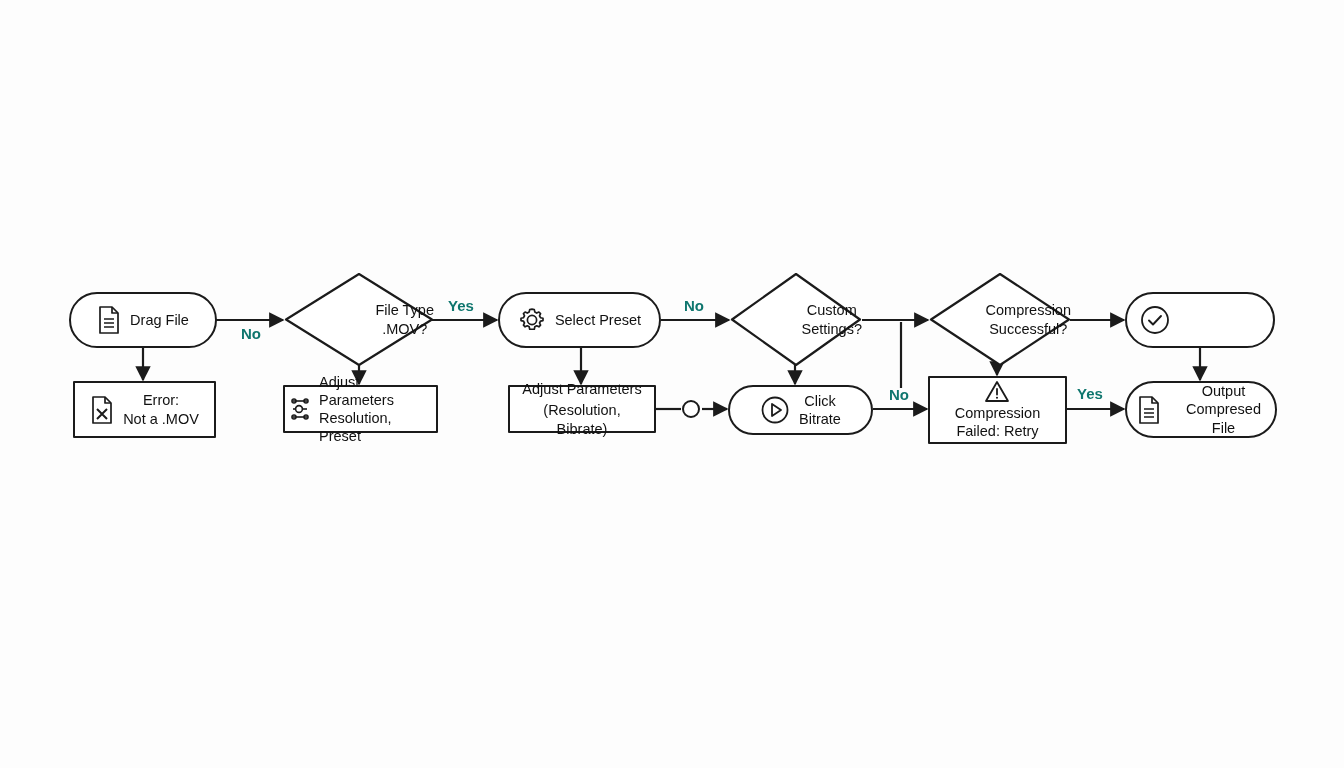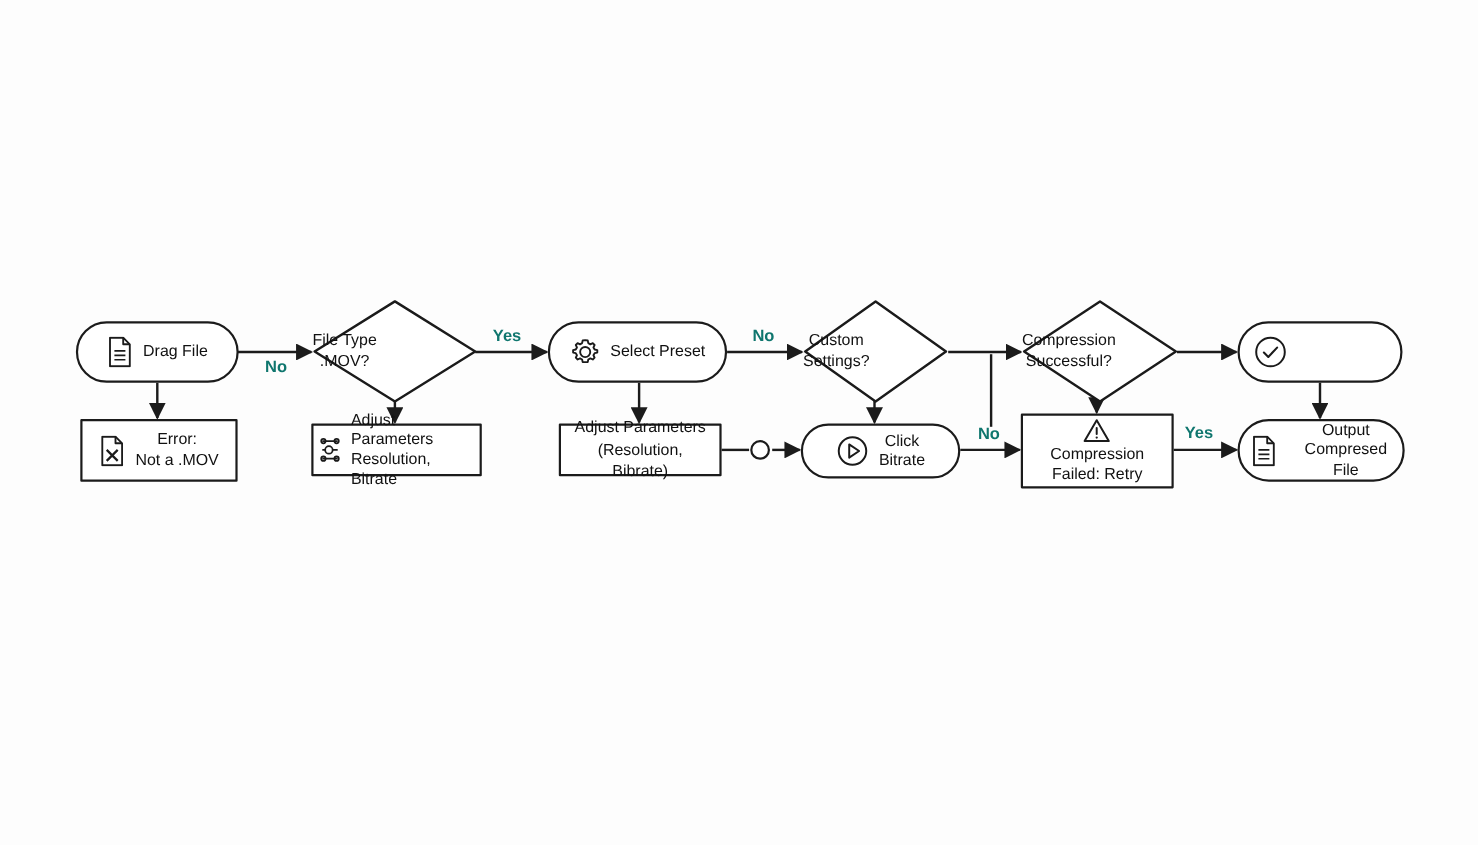--- a/index.html
+++ b/index.html
@@ -54,21 +54,21 @@
   .icon {
     flex: 0 0 auto;
     display: inline-flex;
     align-items: center;
     justify-content: center;
   }
   .diamond {
     position: absolute;
     display: flex;
     align-items: center;
-    justify-content: flex-start;
+    justify-content: flex-end;
   }
   .diamond svg.dshape {
     position: absolute;
     left: 0; top: 0;
   }
   .diamond .dlabel {
     position: relative;
     z-index: 2;
     text-align: center;
     font-size: 14.5px;
@@ -193,21 +193,21 @@
             <circle cx="4" cy="5" r="2"></circle>
             <circle cx="16" cy="5" r="2"></circle>
             <circle cx="9" cy="13" r="3.4" fill="#fff"></circle>
             <circle cx="4" cy="21" r="2"></circle>
             <circle cx="16" cy="21" r="2"></circle>
           </g>
         </svg>
       </span>
       <span class="label-lines" style="text-align:left;">
         <span>Adjust Parameters</span>
-        <span>Resolution, Bitrate</span>
+        <span>Resolution, Preset</span>
       </span>
     </div>
   </div>
 
   <div class="node pill" style="left:498px; top:292px; width:163px; height:56px;">
     <div class="node-inner">
       <span class="icon">
         <svg width="28" height="28" viewBox="0 0 28 28">
           <g stroke="#1b1b1b" stroke-width="1.7" fill="none">
             <path d="M14 3.2 l2.3 0.35 0.5 2.4 1.9 1.1 2.2-1.05 1.65 1.65 -1.05 2.2 1.1 1.9 2.4 0.5 0 2.3 -2.4 0.5 -1.1 1.9 1.05 2.2 -1.65 1.65 -2.2-1.05 -1.9 1.1 -0.5 2.4 -2.3 0 -2.3 0 -0.5-2.4 -1.9-1.1 -2.2 1.05 -1.65-1.65 1.05-2.2 -1.1-1.9 -2.4-0.5 0-2.3 2.4-0.5 1.1-1.9 -1.05-2.2 1.65-1.65 2.2 1.05 1.9-1.1 0.5-2.4 z" stroke-linejoin="round"></path>

